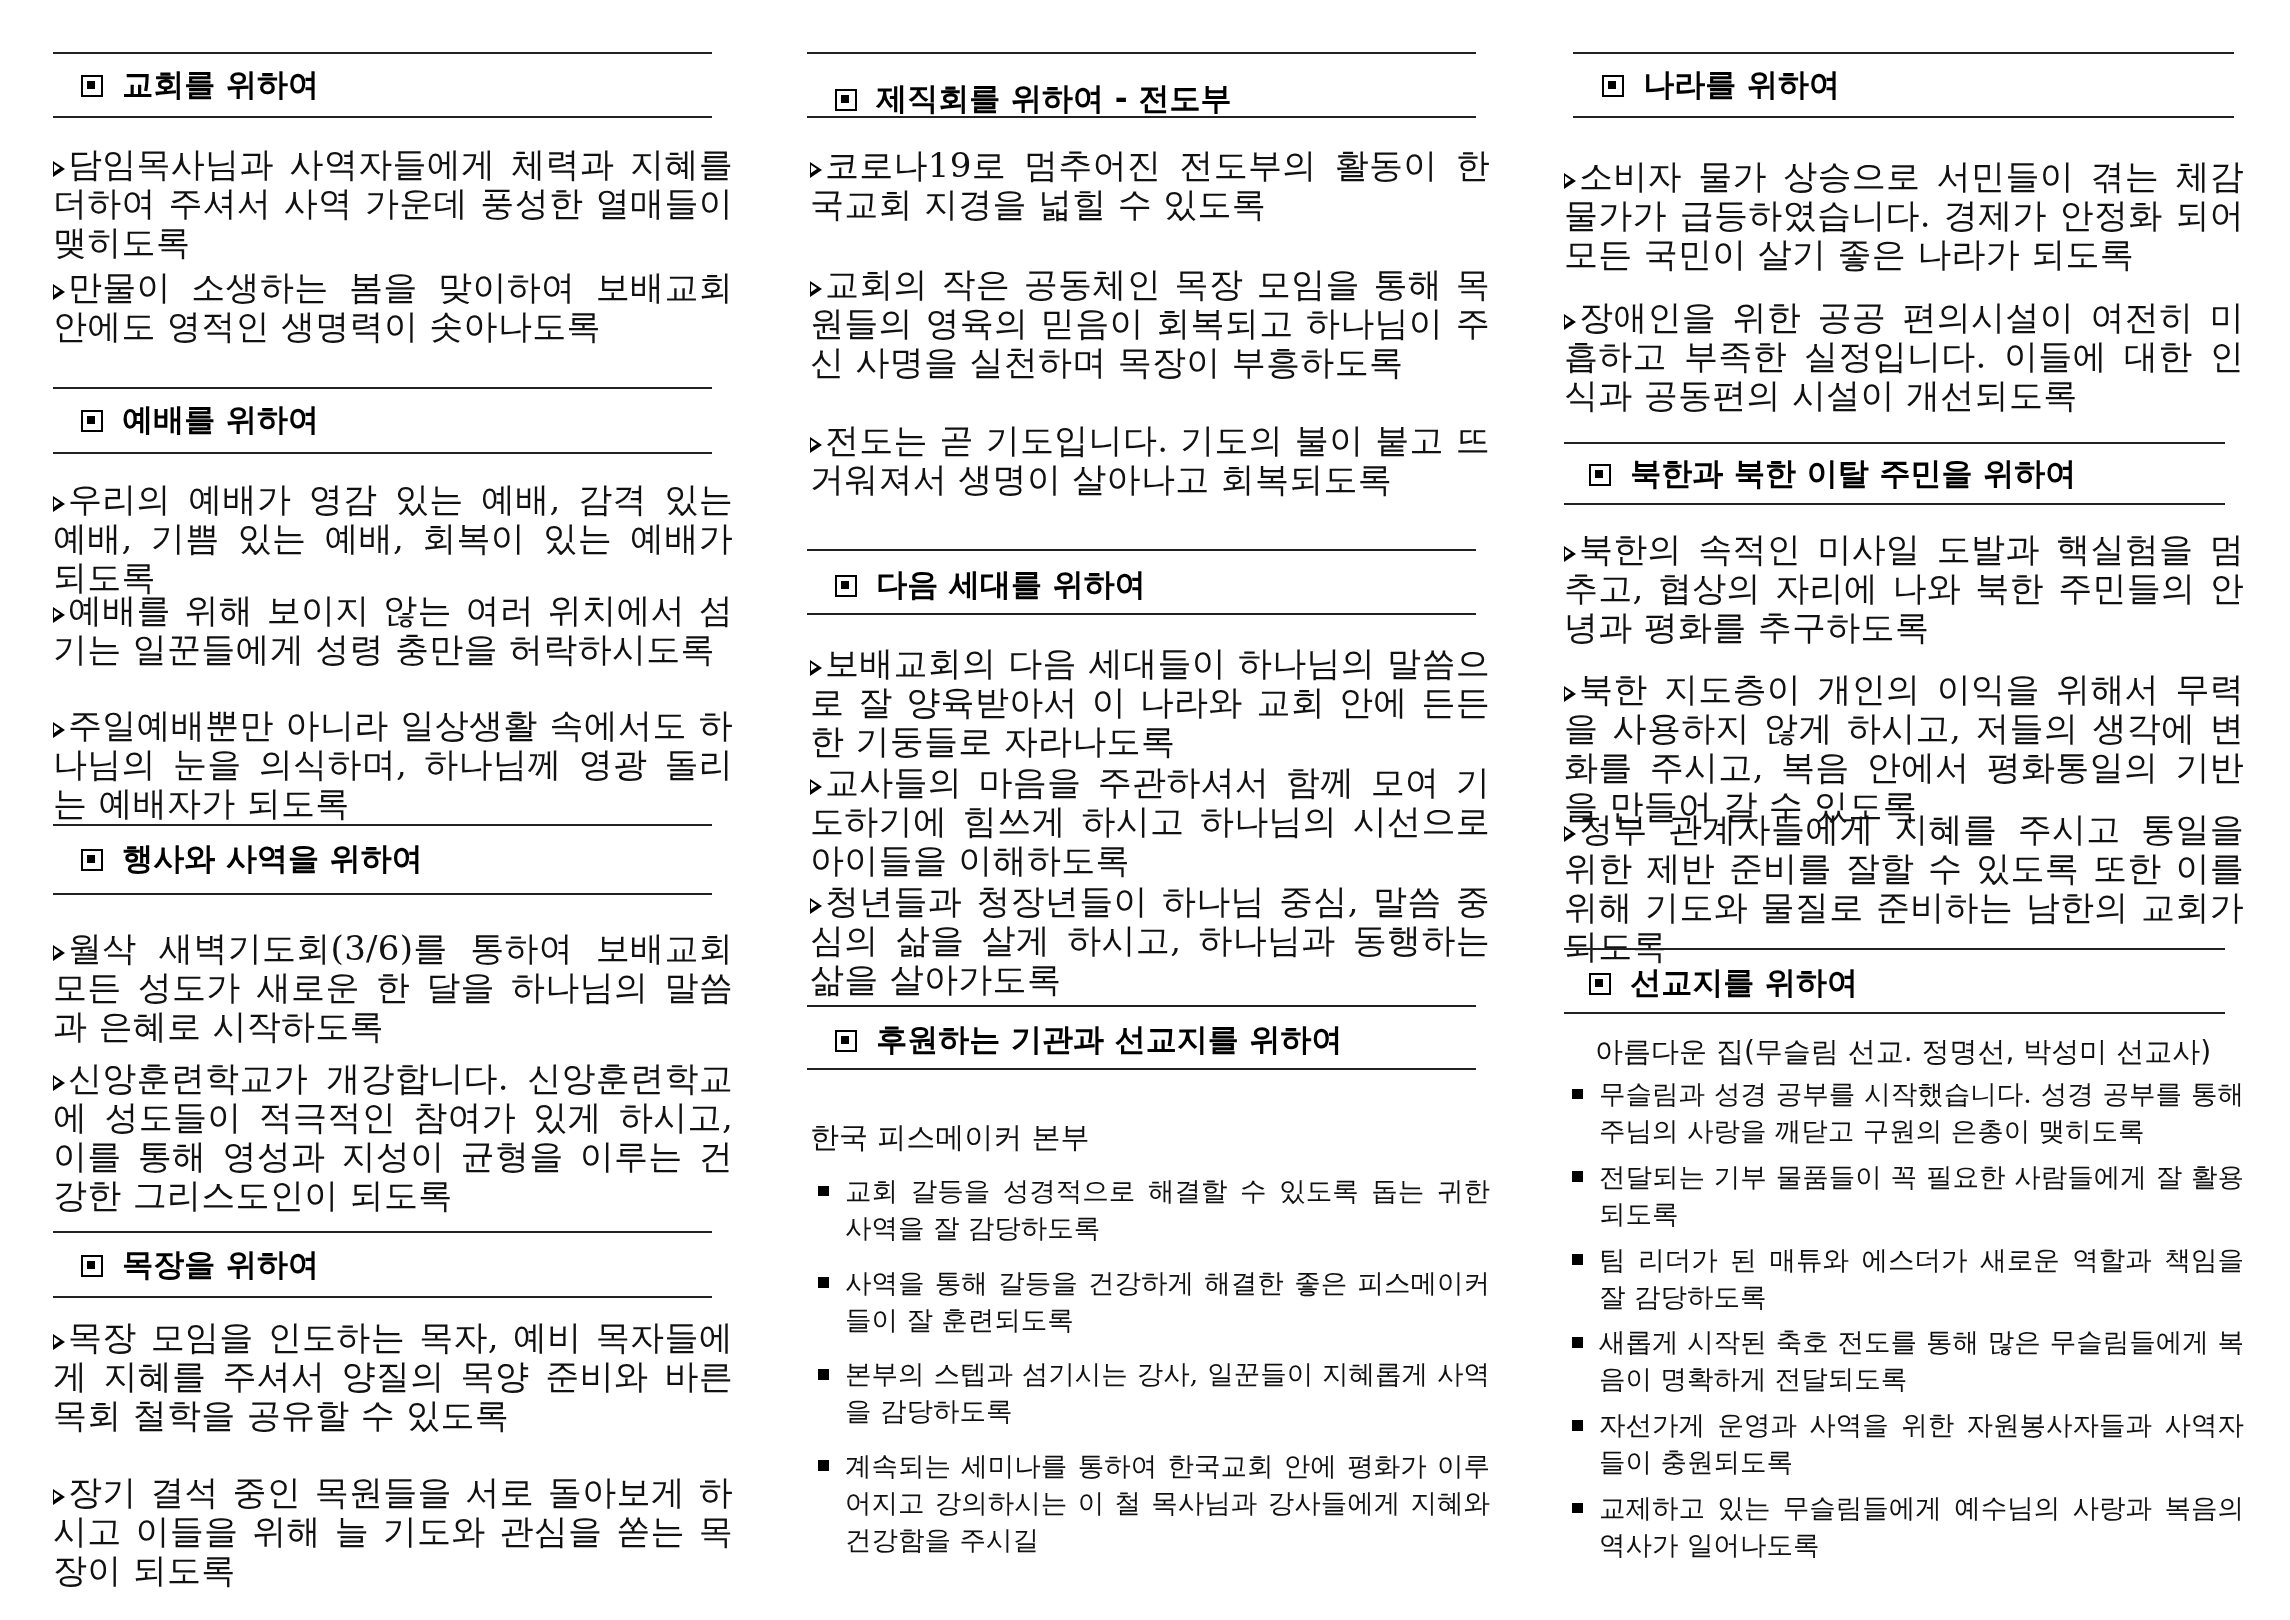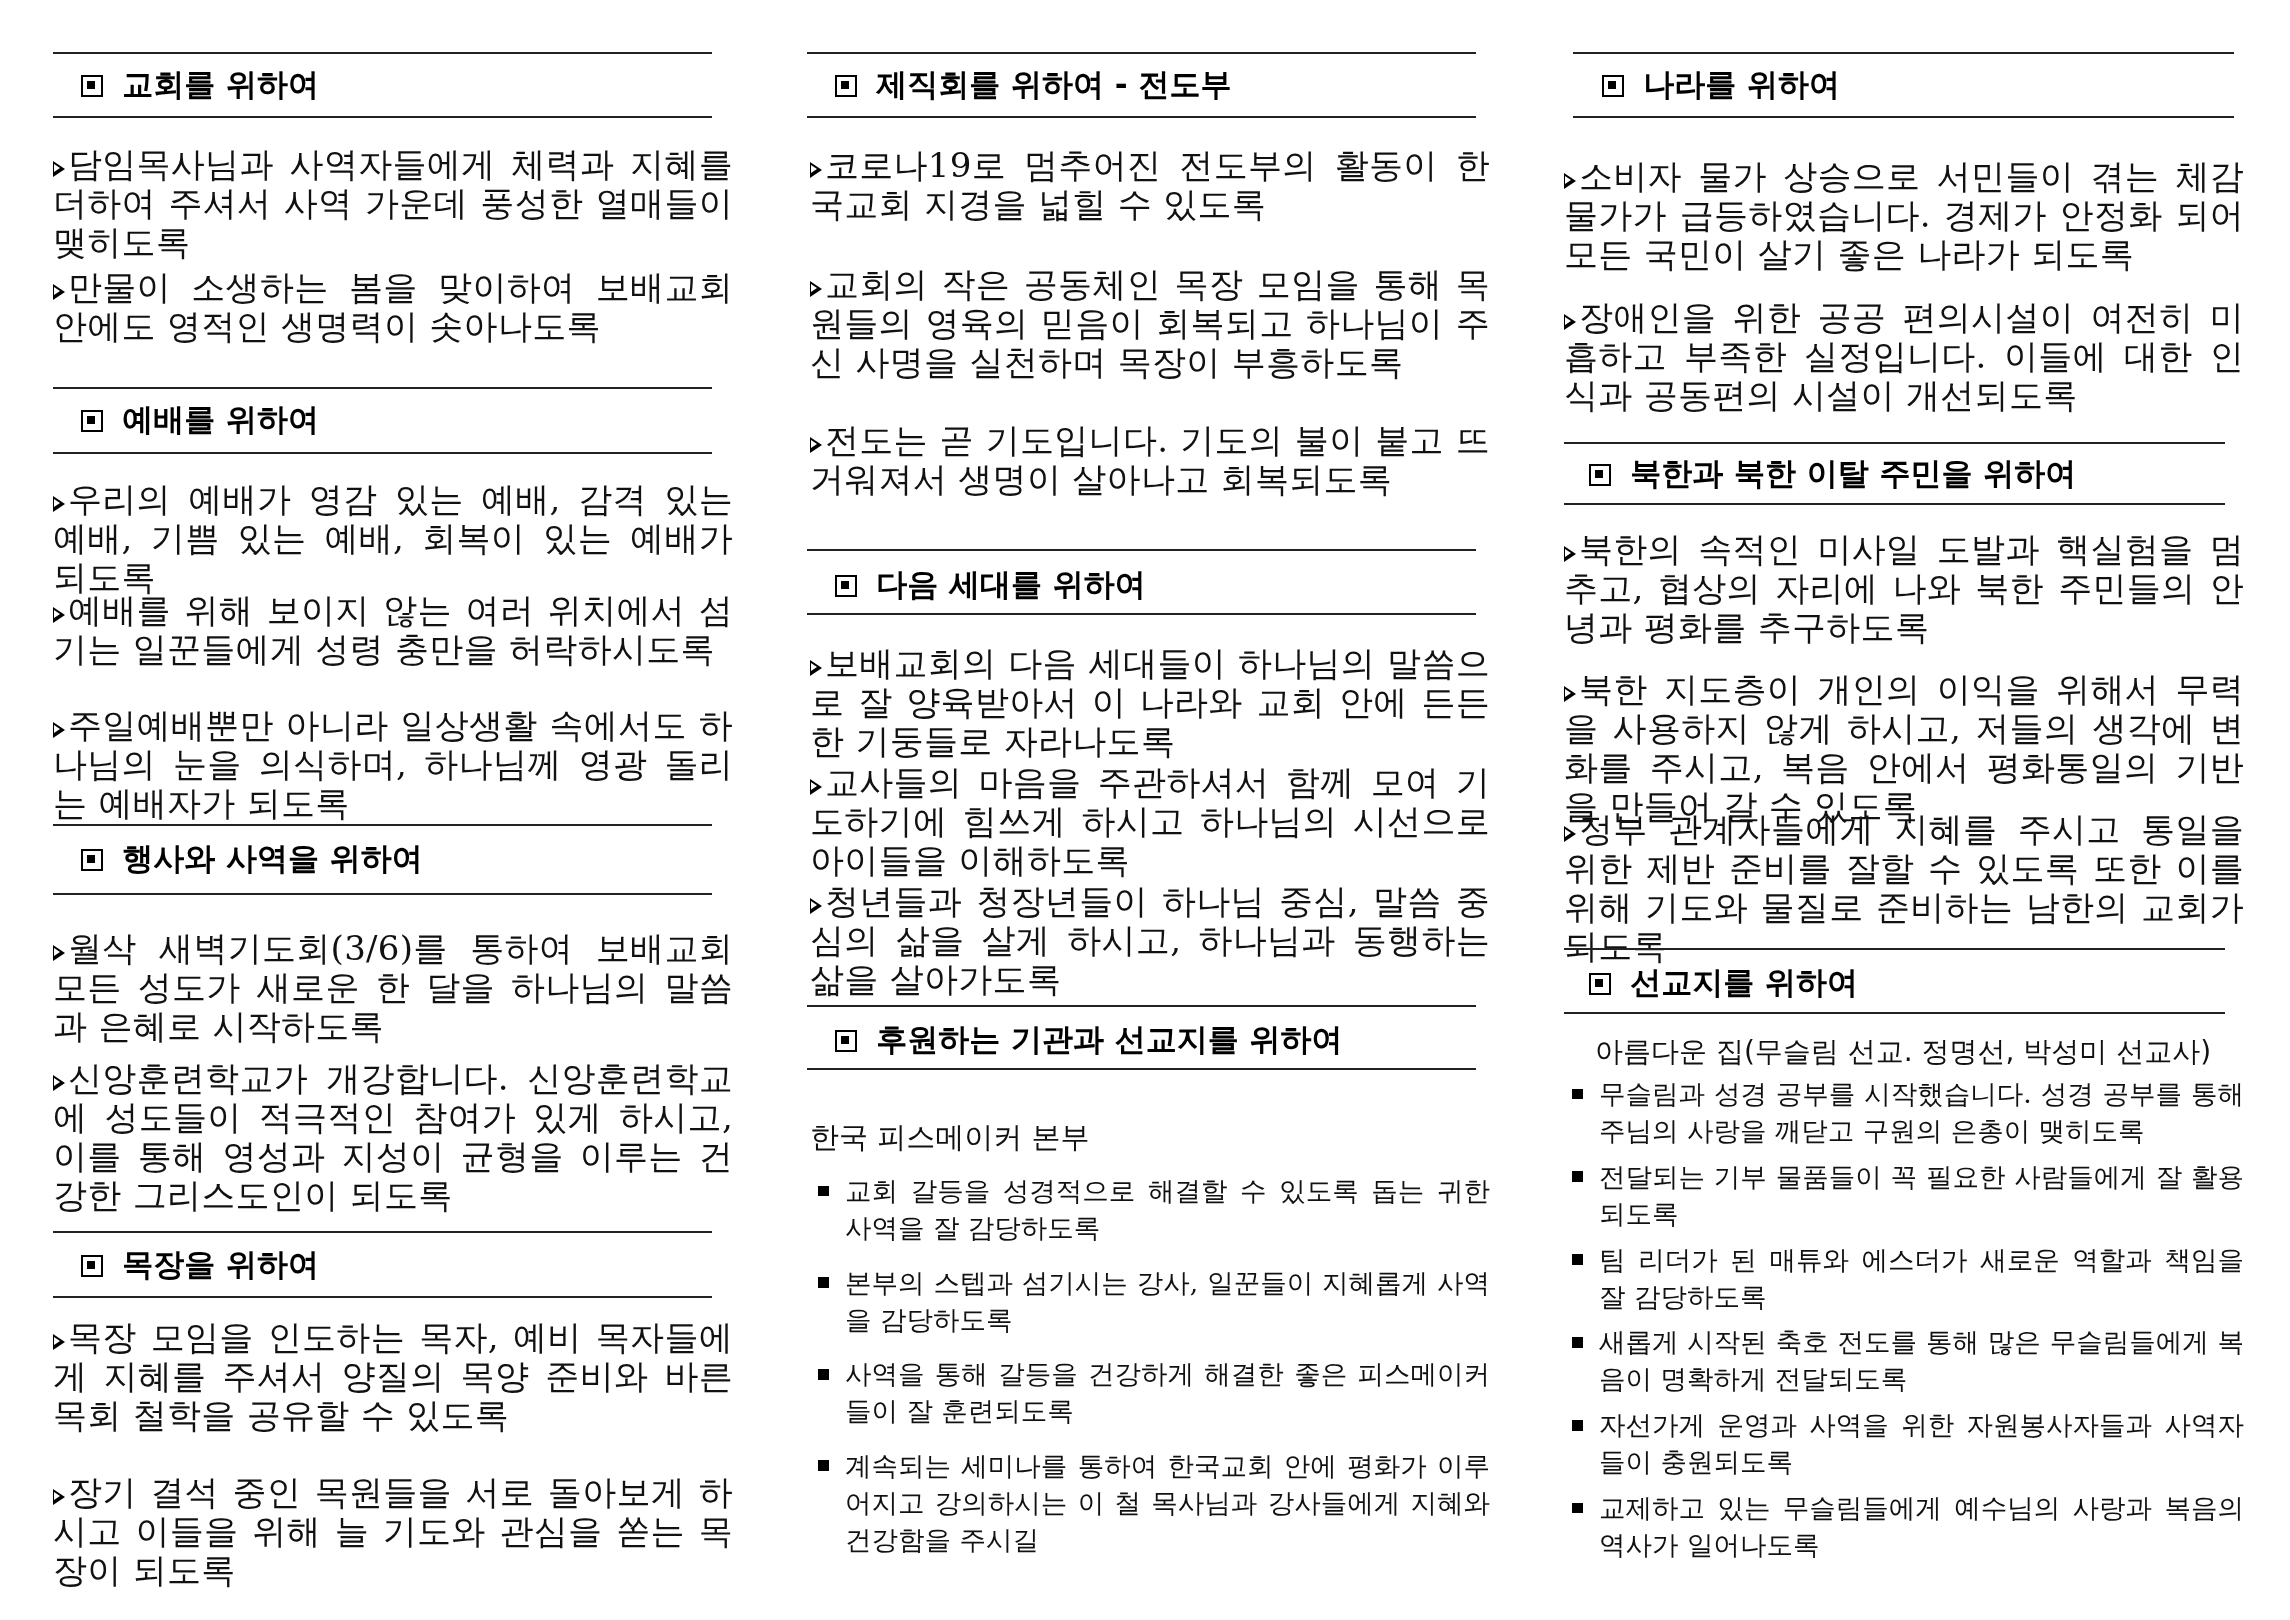--- a/index.html
+++ b/index.html
@@ -49,41 +49,41 @@
   <div class="rule" style="left:53px;top:1231px;width:659px;"></div>
   <div class="hdr" style="left:81px;top:1245px;"><span class="box"></span><span>목장을 위하여</span></div>
   <div class="rule" style="left:53px;top:1296px;width:659px;"></div>
   <div class="para" style="left:53px;top:1318px;width:680px;"><span class="tri"></span><span>목장 모임을 인도하는 목자, 예비 목자들에게 지혜를 주셔서 양질의 목양 준비와 바른 목회 철학을 공유할 수 있도록</span></div>
   <div class="para" style="left:53px;top:1473px;width:680px;"><span class="tri"></span><span>장기 결석 중인 목원들을 서로 돌아보게 하시고 이들을 위해 늘 기도와 관심을 쏟는 목장이 되도록</span></div>
 </div>
 
 <div>
 
   <div class="rule" style="left:807px;top:52px;width:669px;"></div>
-  <div class="hdr" style="left:835px;top:65px;"><span class="box"></span><span>제직회를 위하여 - 전도부</span></div>
+  <div class="hdr" style="left:835px;top:79px;"><span class="box"></span><span>제직회를 위하여 - 전도부</span></div>
   <div class="rule" style="left:807px;top:116px;width:669px;"></div>
   <div class="para" style="left:810px;top:146px;width:680px;"><span class="tri"></span><span>코로나19로 멈추어진 전도부의 활동이 한국교회 지경을 넓힐 수 있도록</span></div>
   <div class="para" style="left:810px;top:265px;width:680px;"><span class="tri"></span><span>교회의 작은 공동체인 목장 모임을 통해 목원들의 영육의 믿음이 회복되고 하나님이 주신 사명을 실천하며 목장이 부흥하도록</span></div>
   <div class="para" style="left:810px;top:421px;width:680px;"><span class="tri"></span><span>전도는 곧 기도입니다. 기도의 불이 붙고 뜨거워져서 생명이 살아나고 회복되도록</span></div>
 
   <div class="rule" style="left:807px;top:549px;width:669px;"></div>
   <div class="hdr" style="left:835px;top:565px;"><span class="box"></span><span>다음 세대를 위하여</span></div>
   <div class="rule" style="left:807px;top:613px;width:669px;"></div>
   <div class="para" style="left:810px;top:644px;width:680px;"><span class="tri"></span><span>보배교회의 다음 세대들이 하나님의 말씀으로 잘 양육받아서 이 나라와 교회 안에 든든한 기둥들로 자라나도록</span></div>
   <div class="para" style="left:810px;top:763px;width:680px;"><span class="tri"></span><span>교사들의 마음을 주관하셔서 함께 모여 기도하기에 힘쓰게 하시고 하나님의 시선으로 아이들을 이해하도록</span></div>
   <div class="para" style="left:810px;top:882px;width:680px;"><span class="tri"></span><span>청년들과 청장년들이 하나님 중심, 말씀 중심의 삶을 살게 하시고, 하나님과 동행하는 삶을 살아가도록</span></div>
 
   <div class="rule" style="left:807px;top:1005px;width:669px;"></div>
   <div class="hdr" style="left:835px;top:1020px;"><span class="box"></span><span>후원하는 기관과 선교지를 위하여</span></div>
   <div class="rule" style="left:807px;top:1068px;width:669px;"></div>
   <div class="sub" style="left:810px;top:1118px;">한국 피스메이커 본부</div>
   <ul class="blist" style="left:810px;top:1172px;width:680px;">
     <li style="margin-bottom:17.6px;"><span class="sq"></span><span>교회 갈등을 성경적으로 해결할 수 있도록 돕는 귀한 사역을 잘 감당하도록</span></li>
+    <li style="margin-bottom:17.6px;"><span class="sq"></span><span>사역을 통해 갈등을 건강하게 해결한 좋은 피스메이커들이 잘 훈련되도록</span></li>
     <li style="margin-bottom:17.6px;"><span class="sq"></span><span>본부의 스텝과 섬기시는 강사, 일꾼들이 지혜롭게 사역을 감당하도록</span></li>
-    <li style="margin-bottom:17.6px;"><span class="sq"></span><span>사역을 통해 갈등을 건강하게 해결한 좋은 피스메이커들이 잘 훈련되도록</span></li>
     <li><span class="sq"></span><span>계속되는 세미나를 통하여 한국교회 안에 평화가 이루어지고 강의하시는 이 철 목사님과 강사들에게 지혜와 건강함을 주시길</span></li>
   </ul>
 </div>
 
 <div>
 
   <div class="rule" style="left:1573px;top:52px;width:661px;"></div>
   <div class="hdr" style="left:1602px;top:65px;"><span class="box"></span><span>나라를 위하여</span></div>
   <div class="rule" style="left:1573px;top:116px;width:661px;"></div>
   <div class="para" style="left:1564px;top:157px;width:680px;"><span class="tri"></span><span>소비자 물가 상승으로 서민들이 겪는 체감물가가 급등하였습니다. 경제가 안정화 되어 모든 국민이 살기 좋은 나라가 되도록</span></div>

